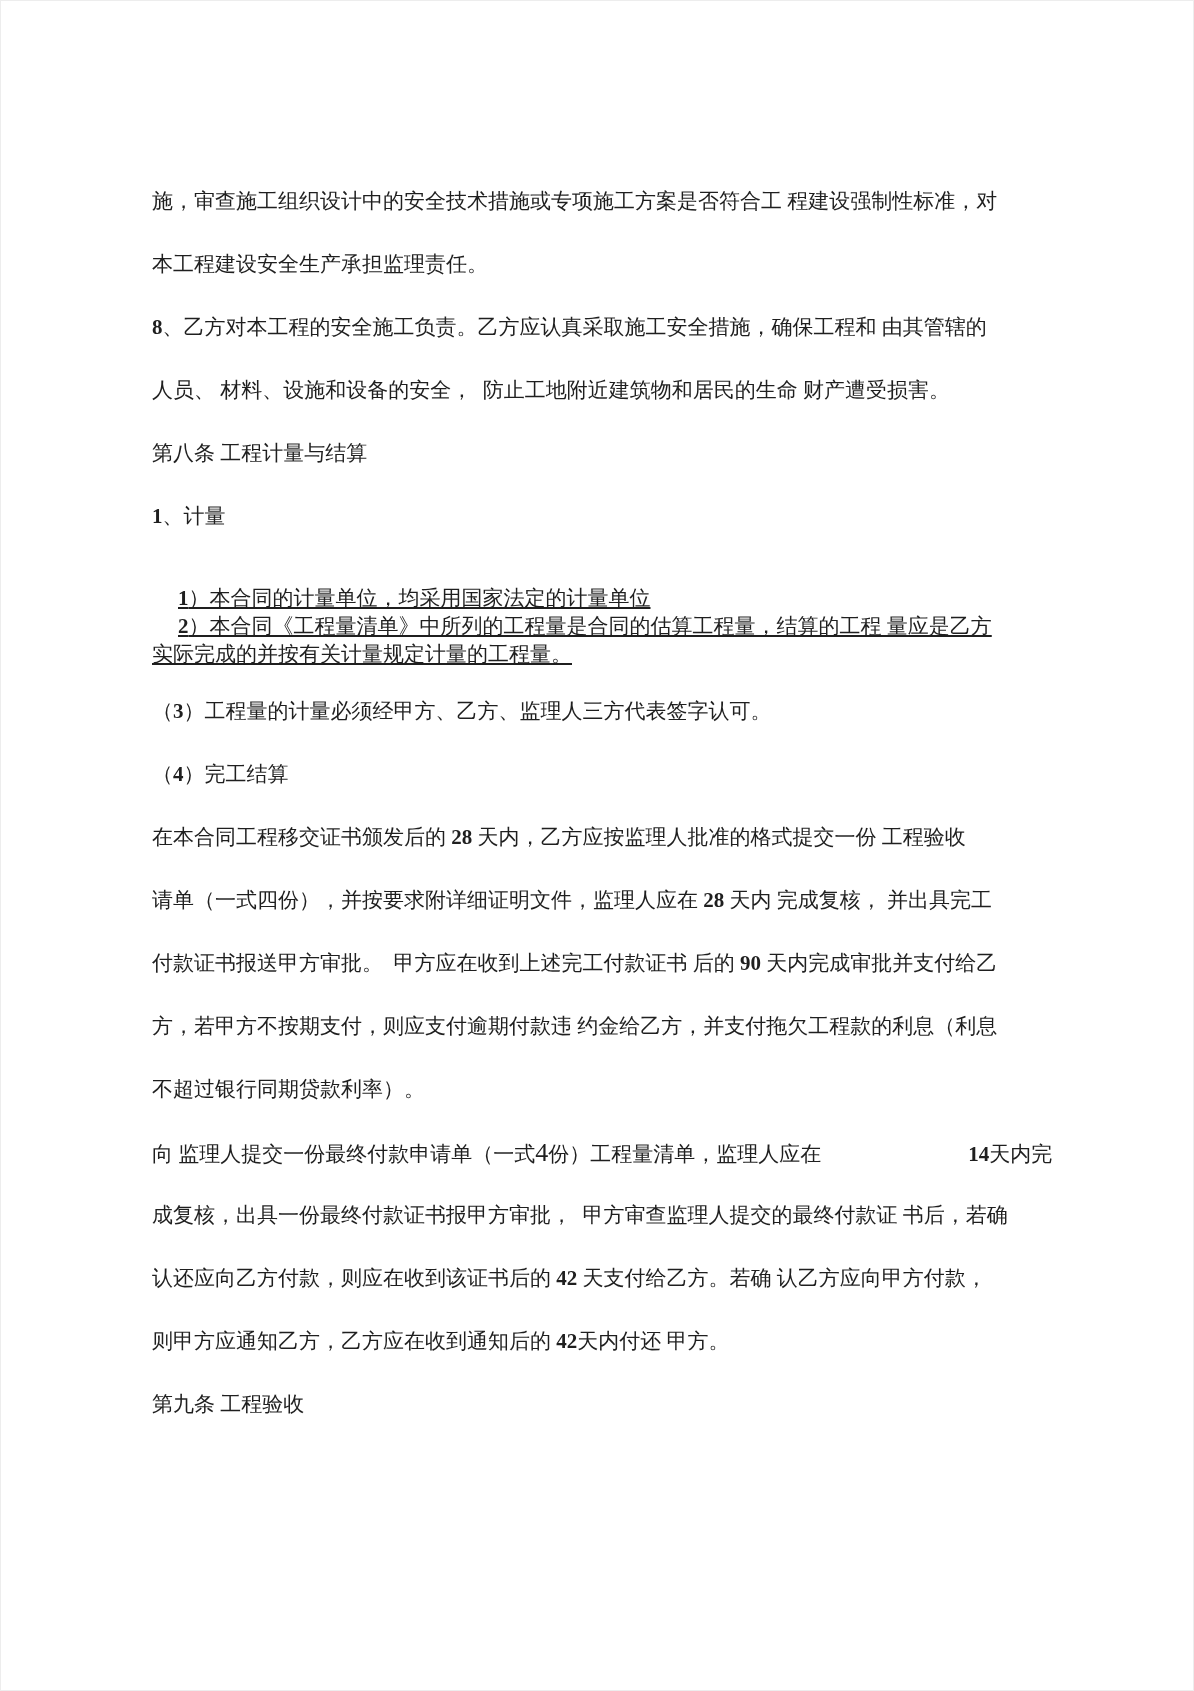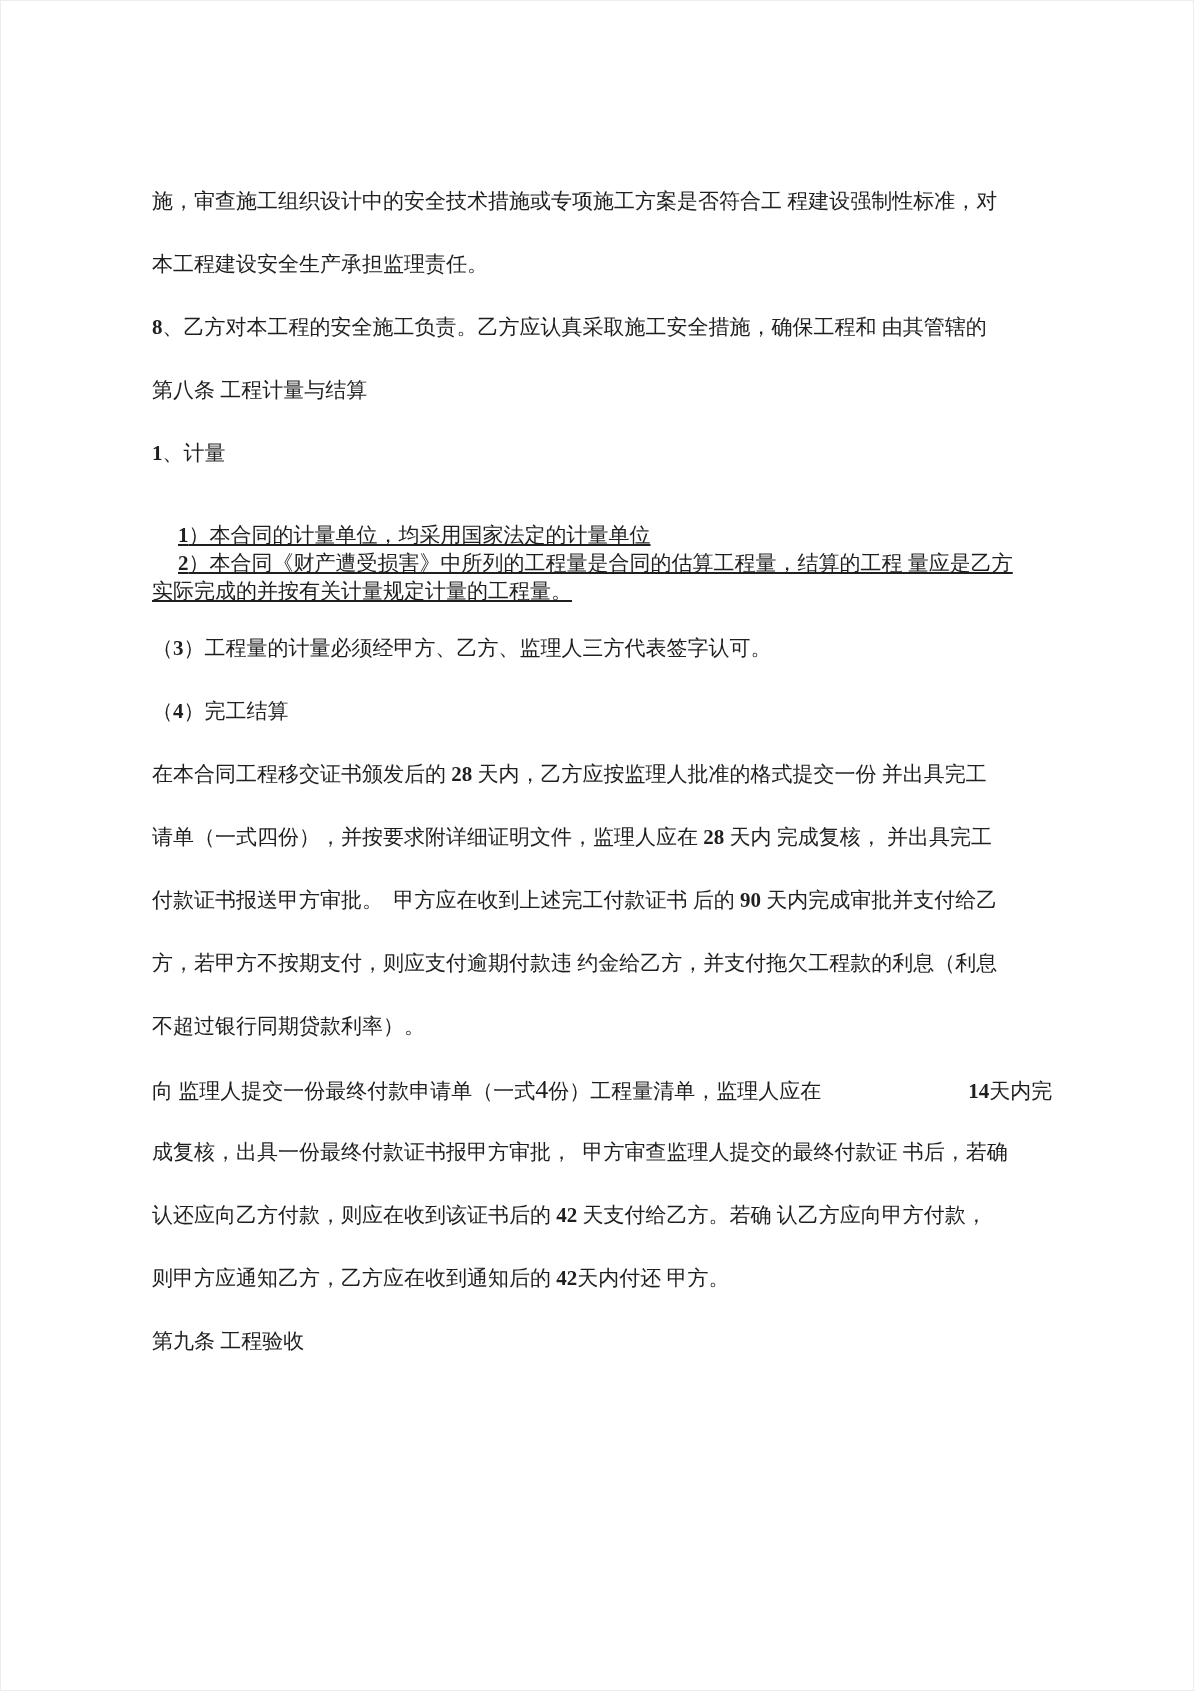--- a/index.html
+++ b/index.html
@@ -36,28 +36,29 @@
   .bold { font-weight: 700; }
   .big { font-size: 26px; }
 </style>
 </head>
 <body>
 
 <div class="page">
     <div class="line body"><span>施，审查施工组织设计中的安全技术措施或专项施工方案是否符合工 程建设强制性标准，对</span></div>
     <div class="line body"><span>本工程建设安全生产承担监理责任。</span></div>
     <div class="line body"><span class="bold">8</span><span>、乙方对本工程的安全施工负责。乙方应认真采取施工安全措施，确保工程和 由其管辖的</span></div>
+    <div class="line body"><span>人员、 材料、设施和设备的安全，  防止工地附近建筑物和居民的生命 财产遭受损害。</span></div>
     <div class="line body"><span>第八条 工程计量与结算</span></div>
     <div class="line body"><span class="bold">1</span><span>、计量</span></div>
     <div class="line list gap-large"><span class="bold">1</span><span>）本合同的计量单位，均采用国家法定的计量单位</span></div>
-    <div class="line list"><span class="bold">2</span><span>）本合同《财产遭受损害》中所列的工程量是合同的估算工程量，结算的工程 量应是乙方</span></div>
+    <div class="line list"><span class="bold">2</span><span>）本合同《工程量清单》中所列的工程量是合同的估算工程量，结算的工程 量应是乙方</span></div>
     <div class="line list-cont"><span>实际完成的并按有关计量规定计量的工程量。</span></div>
     <div class="line body gap-small"><span>（</span><span class="bold">3</span><span>）工程量的计量必须经甲方、乙方、监理人三方代表签字认可。</span></div>
     <div class="line body"><span>（</span><span class="bold">4</span><span>）完工结算</span></div>
-    <div class="line body"><span>在本合同工程移交证书颁发后的 </span><span class="bold">28</span><span> 天内，乙方应按监理人批准的格式提交一份 并出具完工</span></div>
+    <div class="line body"><span>在本合同工程移交证书颁发后的 </span><span class="bold">28</span><span> 天内，乙方应按监理人批准的格式提交一份 工程验收</span></div>
     <div class="line body"><span>请单（一式四份），并按要求附详细证明文件，监理人应在 </span><span class="bold">28</span><span> 天内 完成复核， 并出具完工</span></div>
     <div class="line body"><span>付款证书报送甲方审批。  甲方应在收到上述完工付款证书 后的 </span><span class="bold">90</span><span> 天内完成审批并支付给乙</span></div>
     <div class="line body"><span>方，若甲方不按期支付，则应支付逾期付款违 约金给乙方，并支付拖欠工程款的利息（利息</span></div>
     <div class="line body"><span>不超过银行同期贷款利率）。</span></div>
     <div class="line body"><span>向 监理人提交一份最终付款申请单（一式</span><span class="big">4</span><span>份）工程量清单，监理人应在</span><span>　　　　　　　</span><span class="bold">14</span><span>天内完</span></div>
     <div class="line body"><span>成复核，出具一份最终付款证书报甲方审批，  甲方审查监理人提交的最终付款证 书后，若确</span></div>
     <div class="line body"><span>认还应向乙方付款，则应在收到该证书后的 </span><span class="bold">42</span><span> 天支付给乙方。若确 认乙方应向甲方付款，</span></div>
     <div class="line body"><span>则甲方应通知乙方，乙方应在收到通知后的 </span><span class="bold">42</span><span>天内付还 甲方。</span></div>
     <div class="line body"><span>第九条 工程验收</span></div>
   </div>

